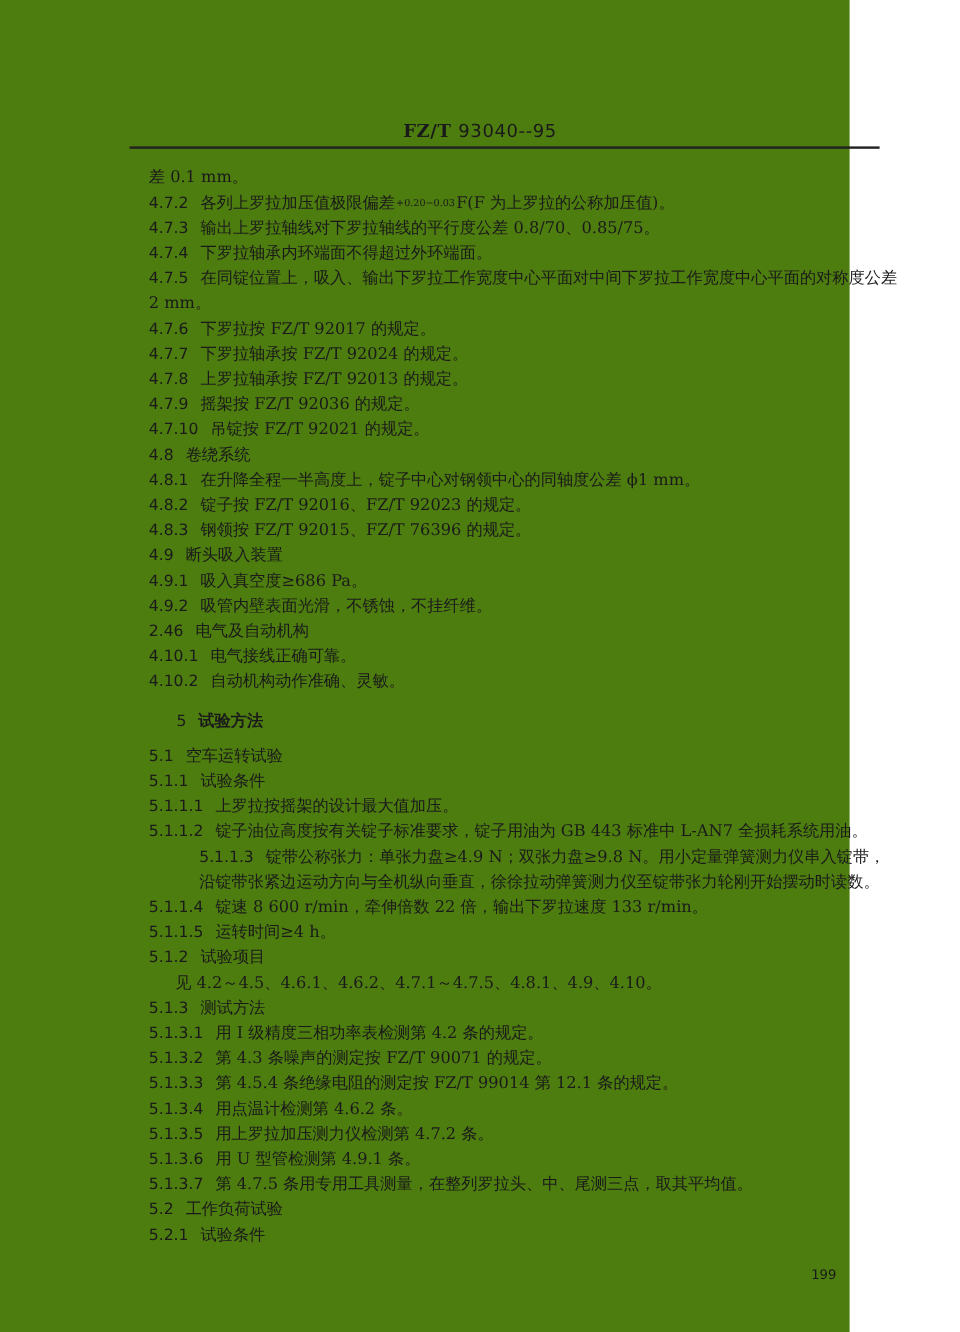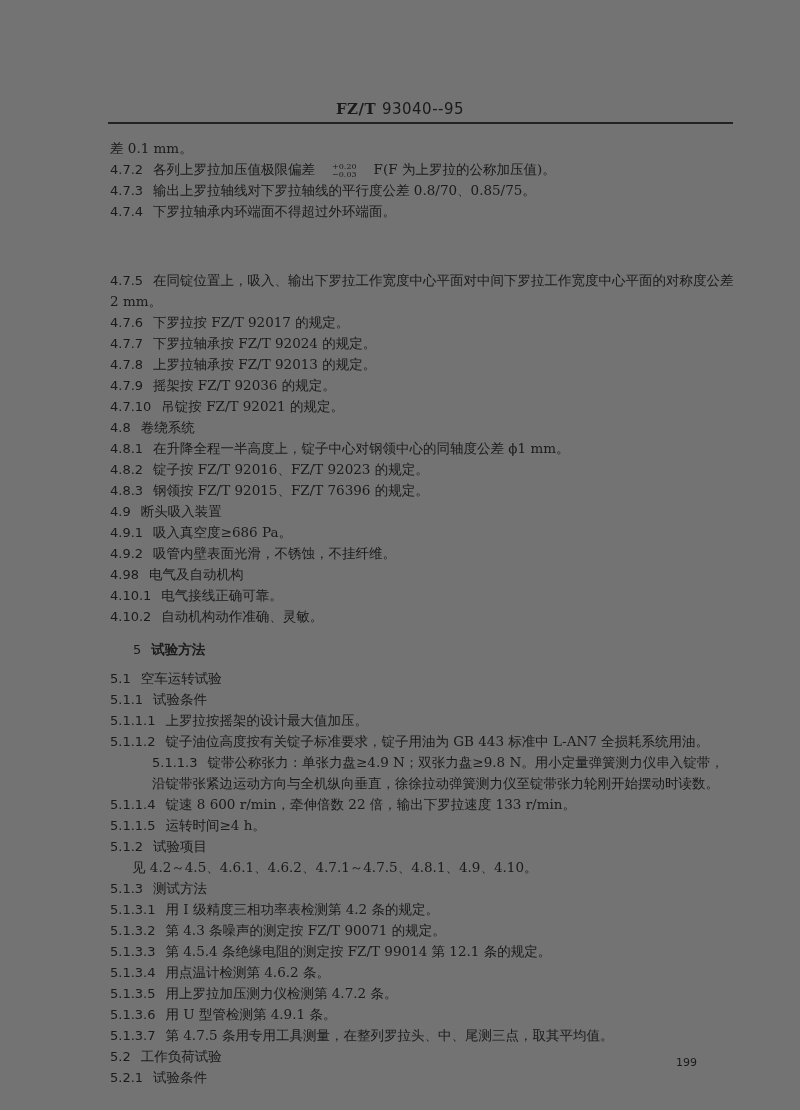--- a/index.html
+++ b/index.html
@@ -1,35 +1,35 @@
 <!DOCTYPE html>
 <html><head>
 <meta charset="utf-8">
 <style>
   html, body { margin: 0; padding: 0; background: #ffffff; }
   body { width: 800px; height: 1110px; position: relative; overflow: hidden;
          font-family: "DejaVu Serif", "Liberation Serif", serif; color: #1a1a1a; }
-  .page { position: absolute; left: 0; top: 0; width: 800px; height: 1110px; background: #737373; }
+  .page { position: absolute; left: 0; top: 0; width: 708px; height: 1110px; background: #4d7c0f; }
   .header { position: absolute; left: 0; width: 800px; top: 100px; text-align: center;
             font-size: 15px; font-weight: bold; letter-spacing: 0.5px; }
   .header .code-prefix { font-family: "DejaVu Serif", serif; }
   .header .code-num { font-family: "DejaVu Sans", sans-serif; font-weight: normal; font-size: 15px; }
   .rule { position: absolute; left: 108px; top: 122px; width: 625px; height: 2px; background: #222; }
   .watermark { position: absolute; left: 190px; top: 128px; font-family: "DejaVu Sans", sans-serif;
                font-weight: bold; font-size: 64px; color: #d9d9d9; letter-spacing: 4px; z-index: 0;
                opacity: 0.75; }
-  .content { position: absolute; left: 110px; top: 138px; width: 625px; z-index: 1; }
+  .content { position: absolute; left: 124px; top: 138px; width: 625px; z-index: 1; }
   .line { font-size: 13.5px; height: 21px; line-height: 21px; white-space: nowrap; }
   .line.wrap { white-space: normal; height: auto; }
   .num { font-family: "DejaVu Sans", sans-serif; font-size: 13px; display: inline-block; margin-right: 10px; }
   .indent { padding-left: 22px; }
   .sec5 { font-weight: bold; margin-top: 12px; margin-bottom: 8px; margin-left: 23px; }
   .sec5 .num { font-weight: normal; }
-  sup.tol { font-size: 8px; display: inline-flex; flex-direction: column; vertical-align: middle;
-            line-height: 8px; margin: 0 17px; justify-content: flex-end; }
+  sup.tol { font-size: 8px; display: inline-flex; flex-direction: row; vertical-align: middle;
+            line-height: 8px; margin: 0 1px; justify-content: flex-end; }
   .footer { position: absolute; left: 676px; top: 1056px; font-size: 11px; font-family: "DejaVu Sans", sans-serif; }
 </style>
 </head>
 <body>
 
 <div class="page">
   <div class="header">
     <span class="code-prefix">FZ/T</span>
     <span class="code-num">93040--95</span>
   </div>
@@ -40,34 +40,34 @@
       <span>差 0.1 mm。</span>
     </div>
     <div class="line">
       <span class="num">4.7.2</span><span>各列上罗拉加压值极限偏差</span><sup class="tol">
           <span>+0.20</span>
           <span>−0.03</span>
         </sup><span>F(F 为上罗拉的公称加压值)。</span>
     </div>
     <div class="line"><span class="num">4.7.3</span><span>输出上罗拉轴线对下罗拉轴线的平行度公差 0.8/70、0.85/75。</span></div>
     <div class="line"><span class="num">4.7.4</span><span>下罗拉轴承内环端面不得超过外环端面。</span></div>
-    <div class="line wrap" style="line-height:21px;margin-top:48px;"><span class="num">4.7.5</span><span>在同锭位置上，吸入、输出下罗拉工作宽度中心平面对中间下罗拉工作宽度中心平面的对称度公差 2 mm。</span></div>
+    <div class="line wrap" style="line-height:21px;"><span class="num">4.7.5</span><span>在同锭位置上，吸入、输出下罗拉工作宽度中心平面对中间下罗拉工作宽度中心平面的对称度公差 2 mm。</span></div>
     <div class="line"><span class="num">4.7.6</span><span>下罗拉按 FZ/T 92017 的规定。</span></div>
     <div class="line"><span class="num">4.7.7</span><span>下罗拉轴承按 FZ/T 92024 的规定。</span></div>
     <div class="line"><span class="num">4.7.8</span><span>上罗拉轴承按 FZ/T 92013 的规定。</span></div>
     <div class="line"><span class="num">4.7.9</span><span>摇架按 FZ/T 92036 的规定。</span></div>
     <div class="line"><span class="num">4.7.10</span><span>吊锭按 FZ/T 92021 的规定。</span></div>
     <div class="line"><span class="num">4.8</span><span>卷绕系统</span></div>
     <div class="line"><span class="num">4.8.1</span><span>在升降全程一半高度上，锭子中心对钢领中心的同轴度公差 ϕ1 mm。</span></div>
     <div class="line"><span class="num">4.8.2</span><span>锭子按 FZ/T 92016、FZ/T 92023 的规定。</span></div>
     <div class="line"><span class="num">4.8.3</span><span>钢领按 FZ/T 92015、FZ/T 76396 的规定。</span></div>
     <div class="line"><span class="num">4.9</span><span>断头吸入装置</span></div>
     <div class="line"><span class="num">4.9.1</span><span>吸入真空度≥686 Pa。</span></div>
     <div class="line"><span class="num">4.9.2</span><span>吸管内壁表面光滑，不锈蚀，不挂纤维。</span></div>
-    <div class="line"><span class="num">4.98</span><span>电气及自动机构</span></div>
+    <div class="line"><span class="num">2.46</span><span>电气及自动机构</span></div>
     <div class="line"><span class="num">4.10.1</span><span>电气接线正确可靠。</span></div>
     <div class="line"><span class="num">4.10.2</span><span>自动机构动作准确、灵敏。</span></div>
 
     <div class="line sec5"><span class="num">5</span><span>试验方法</span></div>
 
     <div class="line"><span class="num">5.1</span><span>空车运转试验</span></div>
     <div class="line"><span class="num">5.1.1</span><span>试验条件</span></div>
     <div class="line"><span class="num">5.1.1.1</span><span>上罗拉按摇架的设计最大值加压。</span></div>
     <div class="line"><span class="num">5.1.1.2</span><span>锭子油位高度按有关锭子标准要求，锭子用油为 GB 443 标准中 L-AN7 全损耗系统用油。</span></div>
     <div class="line wrap" style="line-height:21px;margin-left:42px;"><span class="num">5.1.1.3</span><span>锭带公称张力：单张力盘≥4.9 N；双张力盘≥9.8 N。用小定量弹簧测力仪串入锭带，沿锭带张紧边运动方向与全机纵向垂直，徐徐拉动弹簧测力仪至锭带张力轮刚开始摆动时读数。</span></div>

